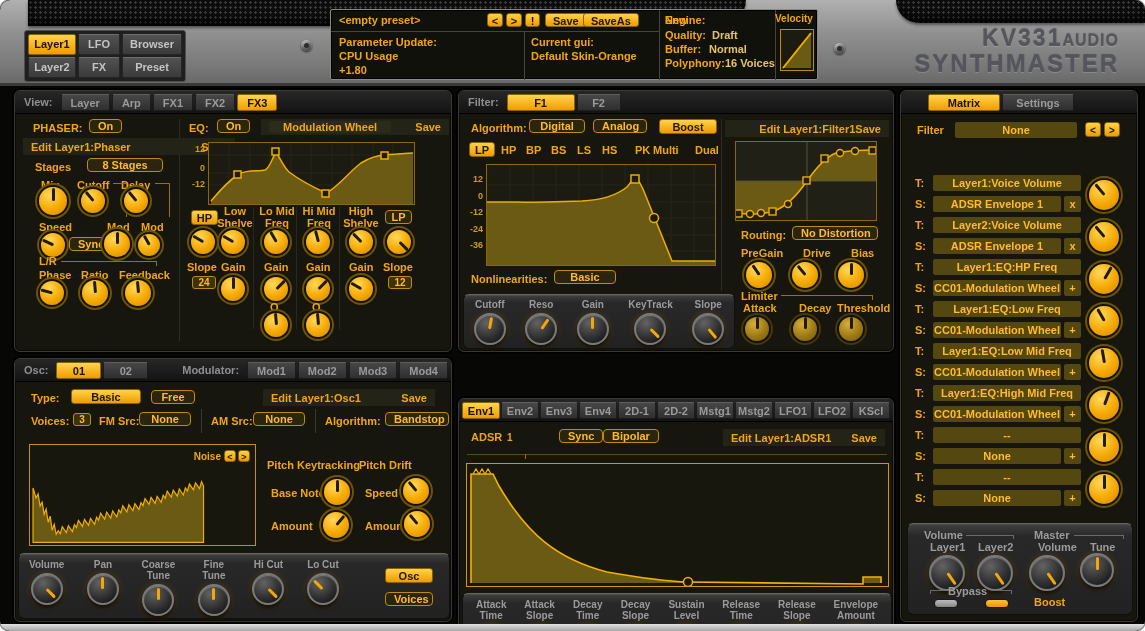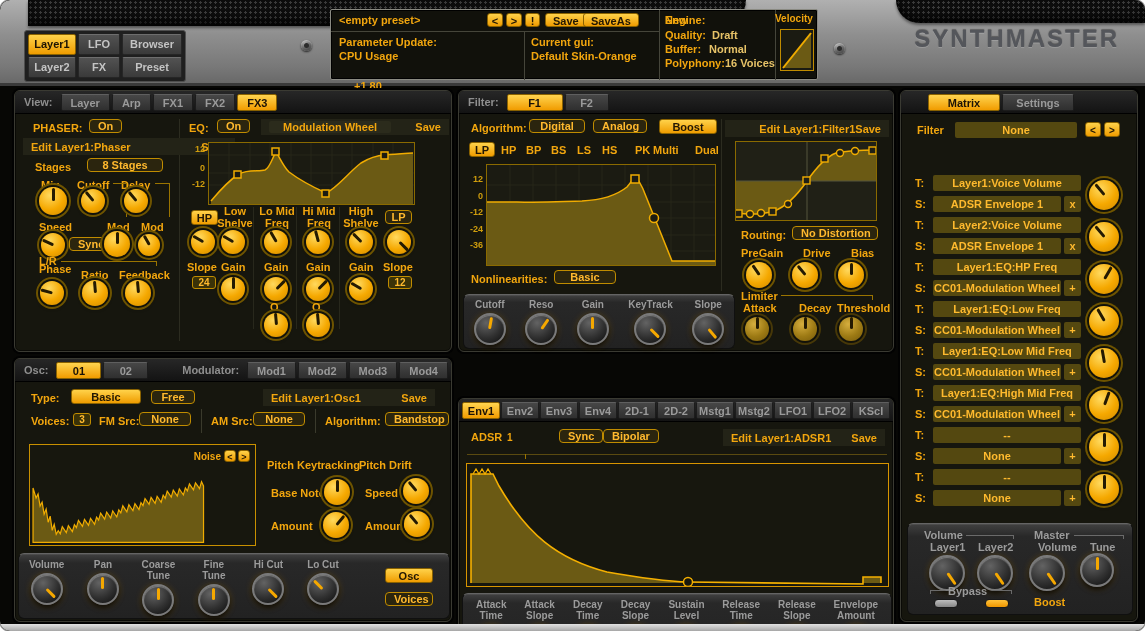--- a/index.html
+++ b/index.html
@@ -75,40 +75,41 @@
       <span class="sb abs" style="left:194px;top:3px;width:15px;padding:0;height:14px;line-height:14px;">!</span>
       <span class="sb abs" style="left:214px;top:3px;height:14px;line-height:14px;">Save</span>
       <span class="sb abs" style="left:252px;top:3px;height:14px;line-height:14px;">SaveAs</span>
       <span class="ol abs" style="left:300px;top:4px;margin-left:34px;">New</span>
       <div class="pline" style="left:0;top:21px;width:328px;height:1px;"></div>
       <div class="pline" style="left:193px;top:21px;width:1px;height:49px;"></div>
       <div class="pline" style="left:328px;top:0;width:1px;height:70px;"></div>
       <div class="pline" style="left:444px;top:0;width:1px;height:70px;"></div>
       <span class="ol abs" style="left:8px;top:26px;">Parameter Update:</span>
       <span class="ol abs" style="left:8px;top:40px;">CPU Usage</span>
-      <span class="ol abs" style="left:8px;top:70px;margin-left:15px;">+1.80</span>
+      <span class="ol abs" style="left:8px;top:54px;">+1.80</span>
       <span class="ol abs" style="left:200px;top:26px;">Current gui:</span>
       <span class="ol abs" style="left:200px;top:40px;">Default Skin-Orange</span>
       <span class="ol abs" style="left:334px;top:4px;">Engine:</span>
       <span class="ol abs" style="left:334px;top:19px;">Quality:</span>
       <span class="ov abs" style="left:381px;top:19px;">Draft</span>
       <span class="ol abs" style="left:334px;top:33px;">Buffer:</span>
       <span class="ov abs" style="left:378px;top:33px;">Normal</span>
       <span class="ol abs" style="left:334px;top:47px;">Polyphony:</span>
       <span class="ov abs" style="left:394px;top:47px;">16 Voices</span>
       <span class="ol abs" style="left:444px;top:3px;font-size:10px;">Velocity</span>
       <div class="abs" style="left:449px;top:19px;width:34px;height:42px;background:#1b1b12;border:1px solid #c08c00;">
         <svg width="32" height="40" viewBox="0 0 32 40">
             <path d="M2,38 L30,3 L30,38 Z" fill="#6b5a14"></path>
             <path d="M2,38 L30,3" stroke="#f0ac00" stroke-width="2" fill="none"></path>
           </svg>
       </div>
     </div>
 
     <div class="logo">
+      <div><span style="font-size:23px;letter-spacing:2px;">KV331</span><span style="font-size:16px;letter-spacing:1px;">AUDIO</span></div>
       <div style="font-size:24px;letter-spacing:2px;">SYNTHMASTER</div>
     </div>
   </div>
 
   <div class="panel" style="left:14px;top:90px;width:438px;height:262px;">
     <div class="phead">
       <span class="hlab">View:</span>
       <span class="tab">Layer</span>
       <span class="tab">Arp</span>
       <span class="tab">FX1</span>
@@ -147,21 +148,21 @@
       </span>
     <span class="ob abs" style="left:54px;top:146px;">Sync</span>
     <span class="okn" style="left:89px;top:140px;width:26px;height:26px;--a:180deg;">
         <i></i>
       </span>
     <span class="okn" style="left:123px;top:143px;width:22px;height:22px;--a:150deg;">
         <i></i>
       </span>
     <span class="ol abs" style="left:24px;top:164px;">L/R</span>
     <div class="brak" style="left:46px;top:170px;width:96px;height:5px;border-right:1px solid #9a7400;"></div>
-    <span class="ol abs" style="left:24px;top:172px;">Phase</span>
+    <span class="ol abs" style="left:24px;top:178px;">Phase</span>
     <span class="ol abs" style="left:66px;top:178px;">Ratio</span>
     <span class="ol abs" style="left:104px;top:178px;">Feedback</span>
     <span class="okn" style="left:25px;top:190px;width:24px;height:24px;--a:105deg;">
         <i></i>
       </span>
     <span class="okn" style="left:67px;top:189px;width:26px;height:26px;--a:175deg;">
         <i></i>
       </span>
     <span class="okn" style="left:110px;top:189px;width:26px;height:26px;--a:175deg;">
         <i></i>
@@ -259,21 +260,21 @@
         <i></i>
       </span>
     <span class="okn" style="left:291px;top:222px;width:24px;height:24px;--a:175deg;">
         <i></i>
       </span>
   </div>
 
   <div class="panel" style="left:458px;top:90px;width:436px;height:262px;">
     <div class="phead">
       <span class="hlab">Filter:</span>
-      <span class="tab act" style="width:56px;">F1</span>
+      <span class="tab act" style="width:68px;">F1</span>
       <span class="tab" style="width:44px;">F2</span>
     </div>
     <div class="vline" style="left:262px;top:28px;height:172px;"></div>
     <span class="ol abs" style="left:12px;top:31px;">Algorithm:</span>
     <span class="ob abs" style="left:70px;top:28px;width:56px;">Digital</span>
     <span class="ob abs" style="left:134px;top:28px;width:54px;">Analog</span>
     <span class="sb abs" style="left:200px;top:28px;width:58px;">Boost</span>
     <span class="sb abs" style="left:10px;top:51px;width:26px;padding:0;">LP</span>
     <span class="ol abs" style="left:42px;top:53px;">HP</span>
     <span class="ol abs" style="left:67px;top:53px;">BP</span>

